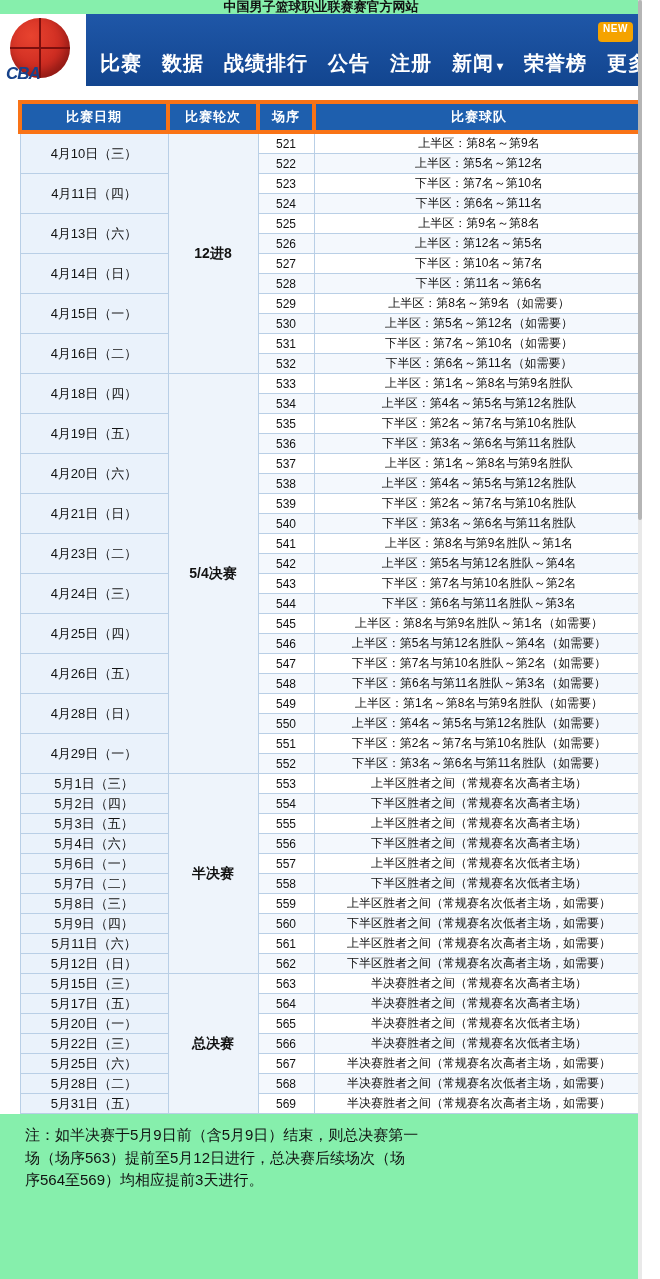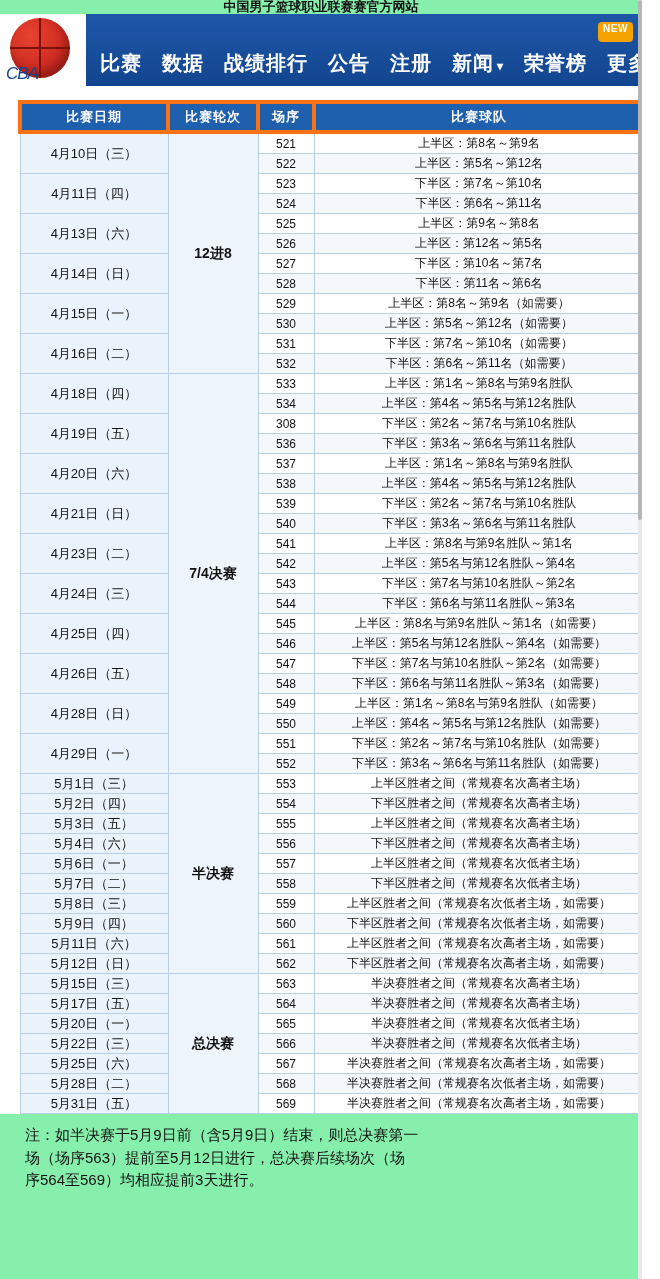--- a/index.html
+++ b/index.html
@@ -61,21 +61,21 @@
   }
   .logo .ball:after{
     content:"";
     position:absolute;left:0;top:50%;width:100%;height:2px;
     background:#7d0f0d;transform:translateY(-50%);
   }
   .logo .wordmark{
     position:absolute;
     left:6px;bottom:2px;
     font-size:17px;
-    font-weight:normal;
+    font-weight:bold;
     font-style:italic;
     color:#17428a;
     letter-spacing:-1px;
     font-family:"Liberation Sans", sans-serif;
   }
   .nav-items{
     display:flex;
     align-items:center;
     gap:20px;
     padding-left:14px;
@@ -281,31 +281,31 @@
             <td class="date" rowspan="2">4月16日（二）</td>
             <td class="no">531</td>
             <td class="teams">下半区：第7名～第10名（如需要）</td>
           </tr>
           <tr class="alt">
             <td class="no">532</td>
             <td class="teams">下半区：第6名～第11名（如需要）</td>
           </tr>
           <tr>
             <td class="date" rowspan="2">4月18日（四）</td>
-            <td class="round" rowspan="20">7/4决赛</td>
+            <td class="round" rowspan="20">5/4决赛</td>
             <td class="no">533</td>
             <td class="teams">上半区：第1名～第8名与第9名胜队</td>
           </tr>
           <tr class="alt">
             <td class="no">534</td>
             <td class="teams">上半区：第4名～第5名与第12名胜队</td>
           </tr>
           <tr>
             <td class="date" rowspan="2">4月19日（五）</td>
-            <td class="no">308</td>
+            <td class="no">535</td>
             <td class="teams">下半区：第2名～第7名与第10名胜队</td>
           </tr>
           <tr class="alt">
             <td class="no">536</td>
             <td class="teams">下半区：第3名～第6名与第11名胜队</td>
           </tr>
           <tr>
             <td class="date" rowspan="2">4月20日（六）</td>
             <td class="no">537</td>
             <td class="teams">上半区：第1名～第8名与第9名胜队</td>

